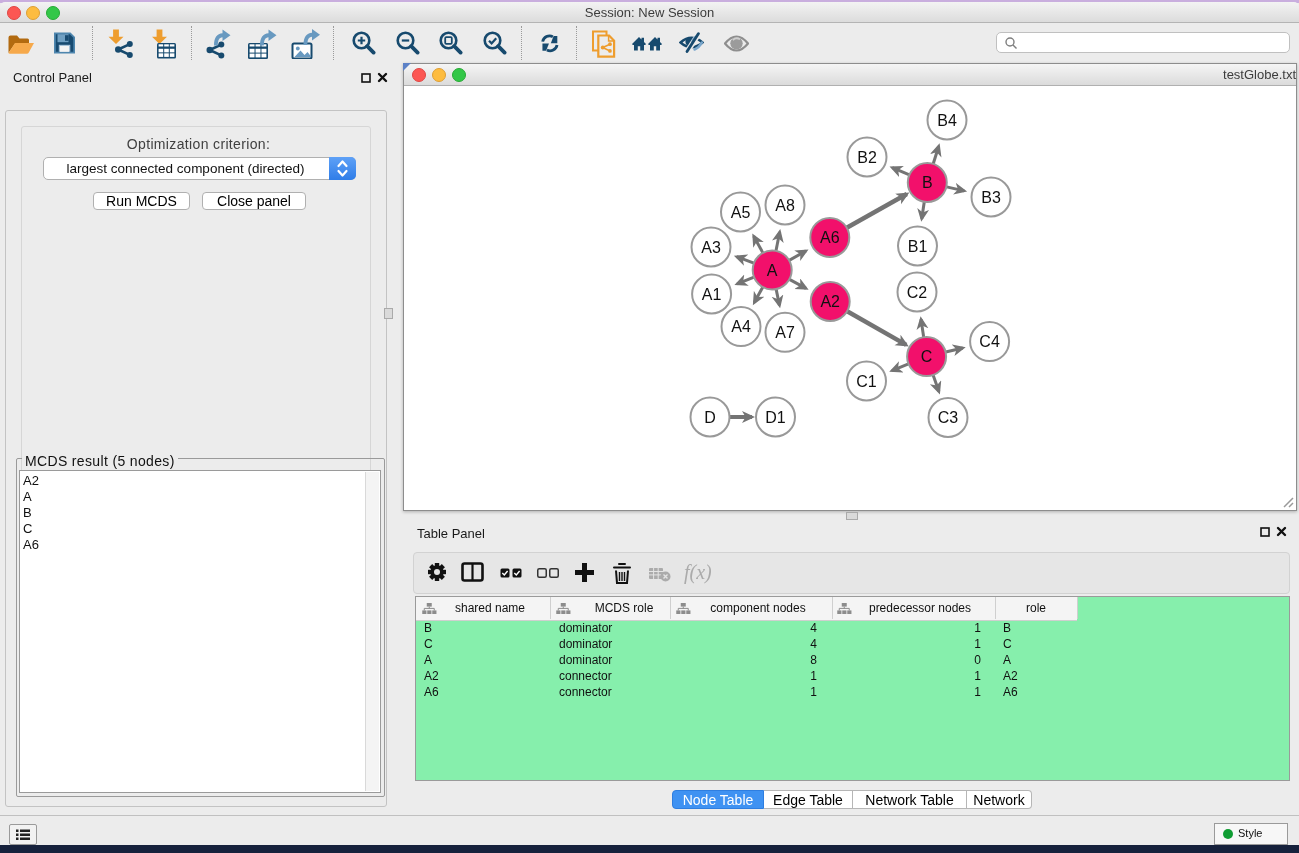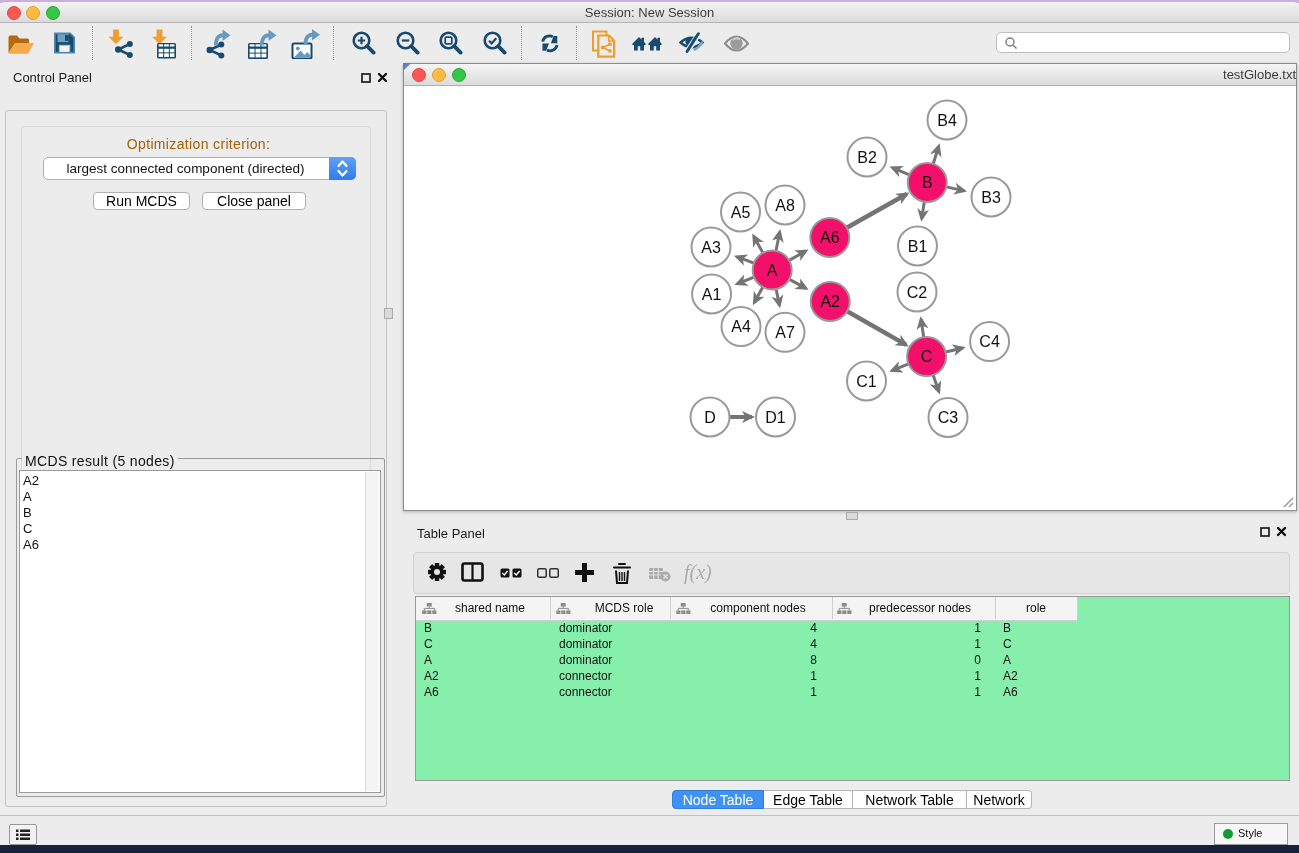--- a/index.html
+++ b/index.html
@@ -155,21 +155,21 @@
 <div class="abs" style="left:0;top:63px;width:397px;height:752px">
   <div class="abs paneltitle" style="left:13px;top:7px">Control Panel</div>
 <svg class="abs" style="left:361px;top:10px" width="10" height="10">
       <rect x="1" y="1" width="8" height="8" fill="none" stroke="#111" stroke-width="1.6"></rect>
     </svg>
 <svg class="abs" style="left:377px;top:9px" width="11" height="11">
       <path d="M2 2 L9 9 M9 2 L2 9" stroke="#111" stroke-width="2.4" stroke-linecap="round"></path>
     </svg>
   <div class="abs" style="left:5px;top:47px;width:380px;height:695px;border:1px solid #c3c3c3;border-radius:3px"></div>
   <div class="abs" style="left:21px;top:63px;width:348px;height:663px;border:1px solid #d6d6d6;border-radius:3px"></div>
-  <div class="abs" style="left:0;top:73px;width:397px;text-align:center;font-size:14px;letter-spacing:0.35px;color:#a16207">Optimization criterion:</div>
+  <div class="abs" style="left:0;top:73px;width:397px;text-align:center;font-size:14px;letter-spacing:0.35px;color:#404040">Optimization criterion:</div>
   <div class="abs" style="left:43px;top:94px;width:311px;height:21px;background:#fff;border:1px solid #b0b0b0;border-radius:5px">
     <div class="abs" style="left:0;width:283px;text-align:center;top:3px;font-size:13.5px;color:#111">largest connected component (directed)</div>
     <div class="abs" style="right:-1px;top:-1px;width:27px;height:23px;background:linear-gradient(#5ea1f7,#2f7de8);border-radius:0 5px 5px 0">
       <svg width="27" height="23">
           <path d="M9.5 9 L13.5 4.5 L17.5 9 M9.5 14 L13.5 18.5 L17.5 14" stroke="#fff" stroke-width="2.2" fill="none" stroke-linecap="round" stroke-linejoin="round"></path>
         </svg>
     </div>
   </div>
   <div class="abs" style="left:93px;top:129px;width:95px;height:16px;background:#fff;border:1px solid #b0b0b0;border-radius:4px;text-align:center;line-height:16px;font-size:14px">Run MCDS</div>
   <div class="abs" style="left:202px;top:129px;width:102px;height:16px;background:#fff;border:1px solid #b0b0b0;border-radius:4px;text-align:center;line-height:16px;font-size:14px">Close panel</div>

